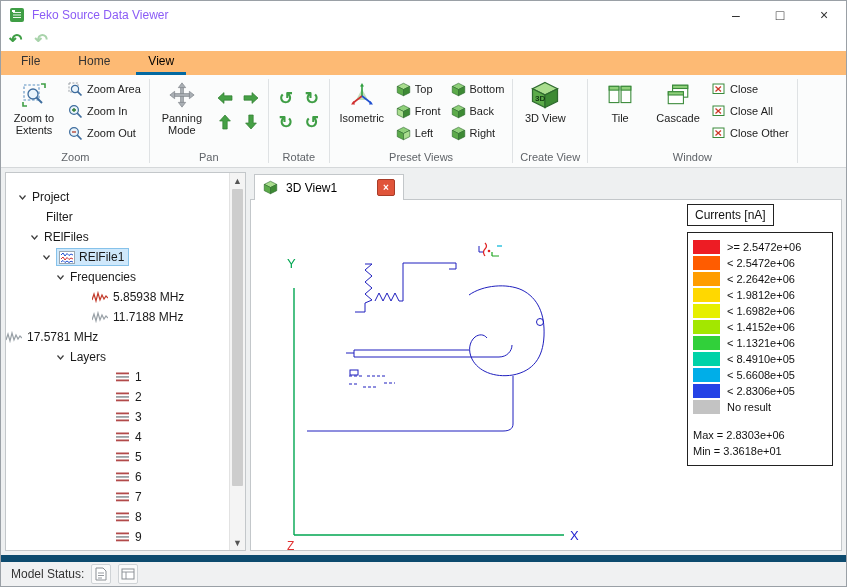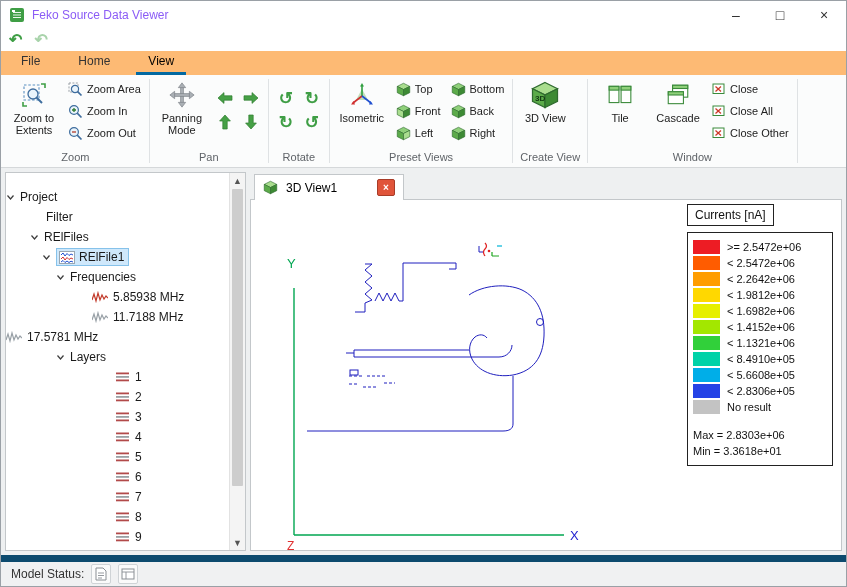--- a/index.html
+++ b/index.html
@@ -350,21 +350,21 @@
       </div>
       <div class="rgl">Window</div>
     </div>
     <div class="rsep"></div>
   </div>
 
   <div class="main">
 
     <div class="treepanel">
       <div class="tree">
-        <div class="trow" style="padding-left:0">
+        <div class="trow" style="padding-left:12px">
           <svg class="chev" width="9" height="9" viewBox="0 0 9 9">
               <path d="M1.5 2.5L4.5 6l3-3.5" fill="none" stroke="#3c3c3c" stroke-width="1.2"></path>
             </svg>
           <span>Project</span>
         </div>
         <div class="trow" style="padding-left:40px">
           <span>Filter</span>
         </div>
         <div class="trow" style="padding-left:24px">
           <svg class="chev" width="9" height="9" viewBox="0 0 9 9">

